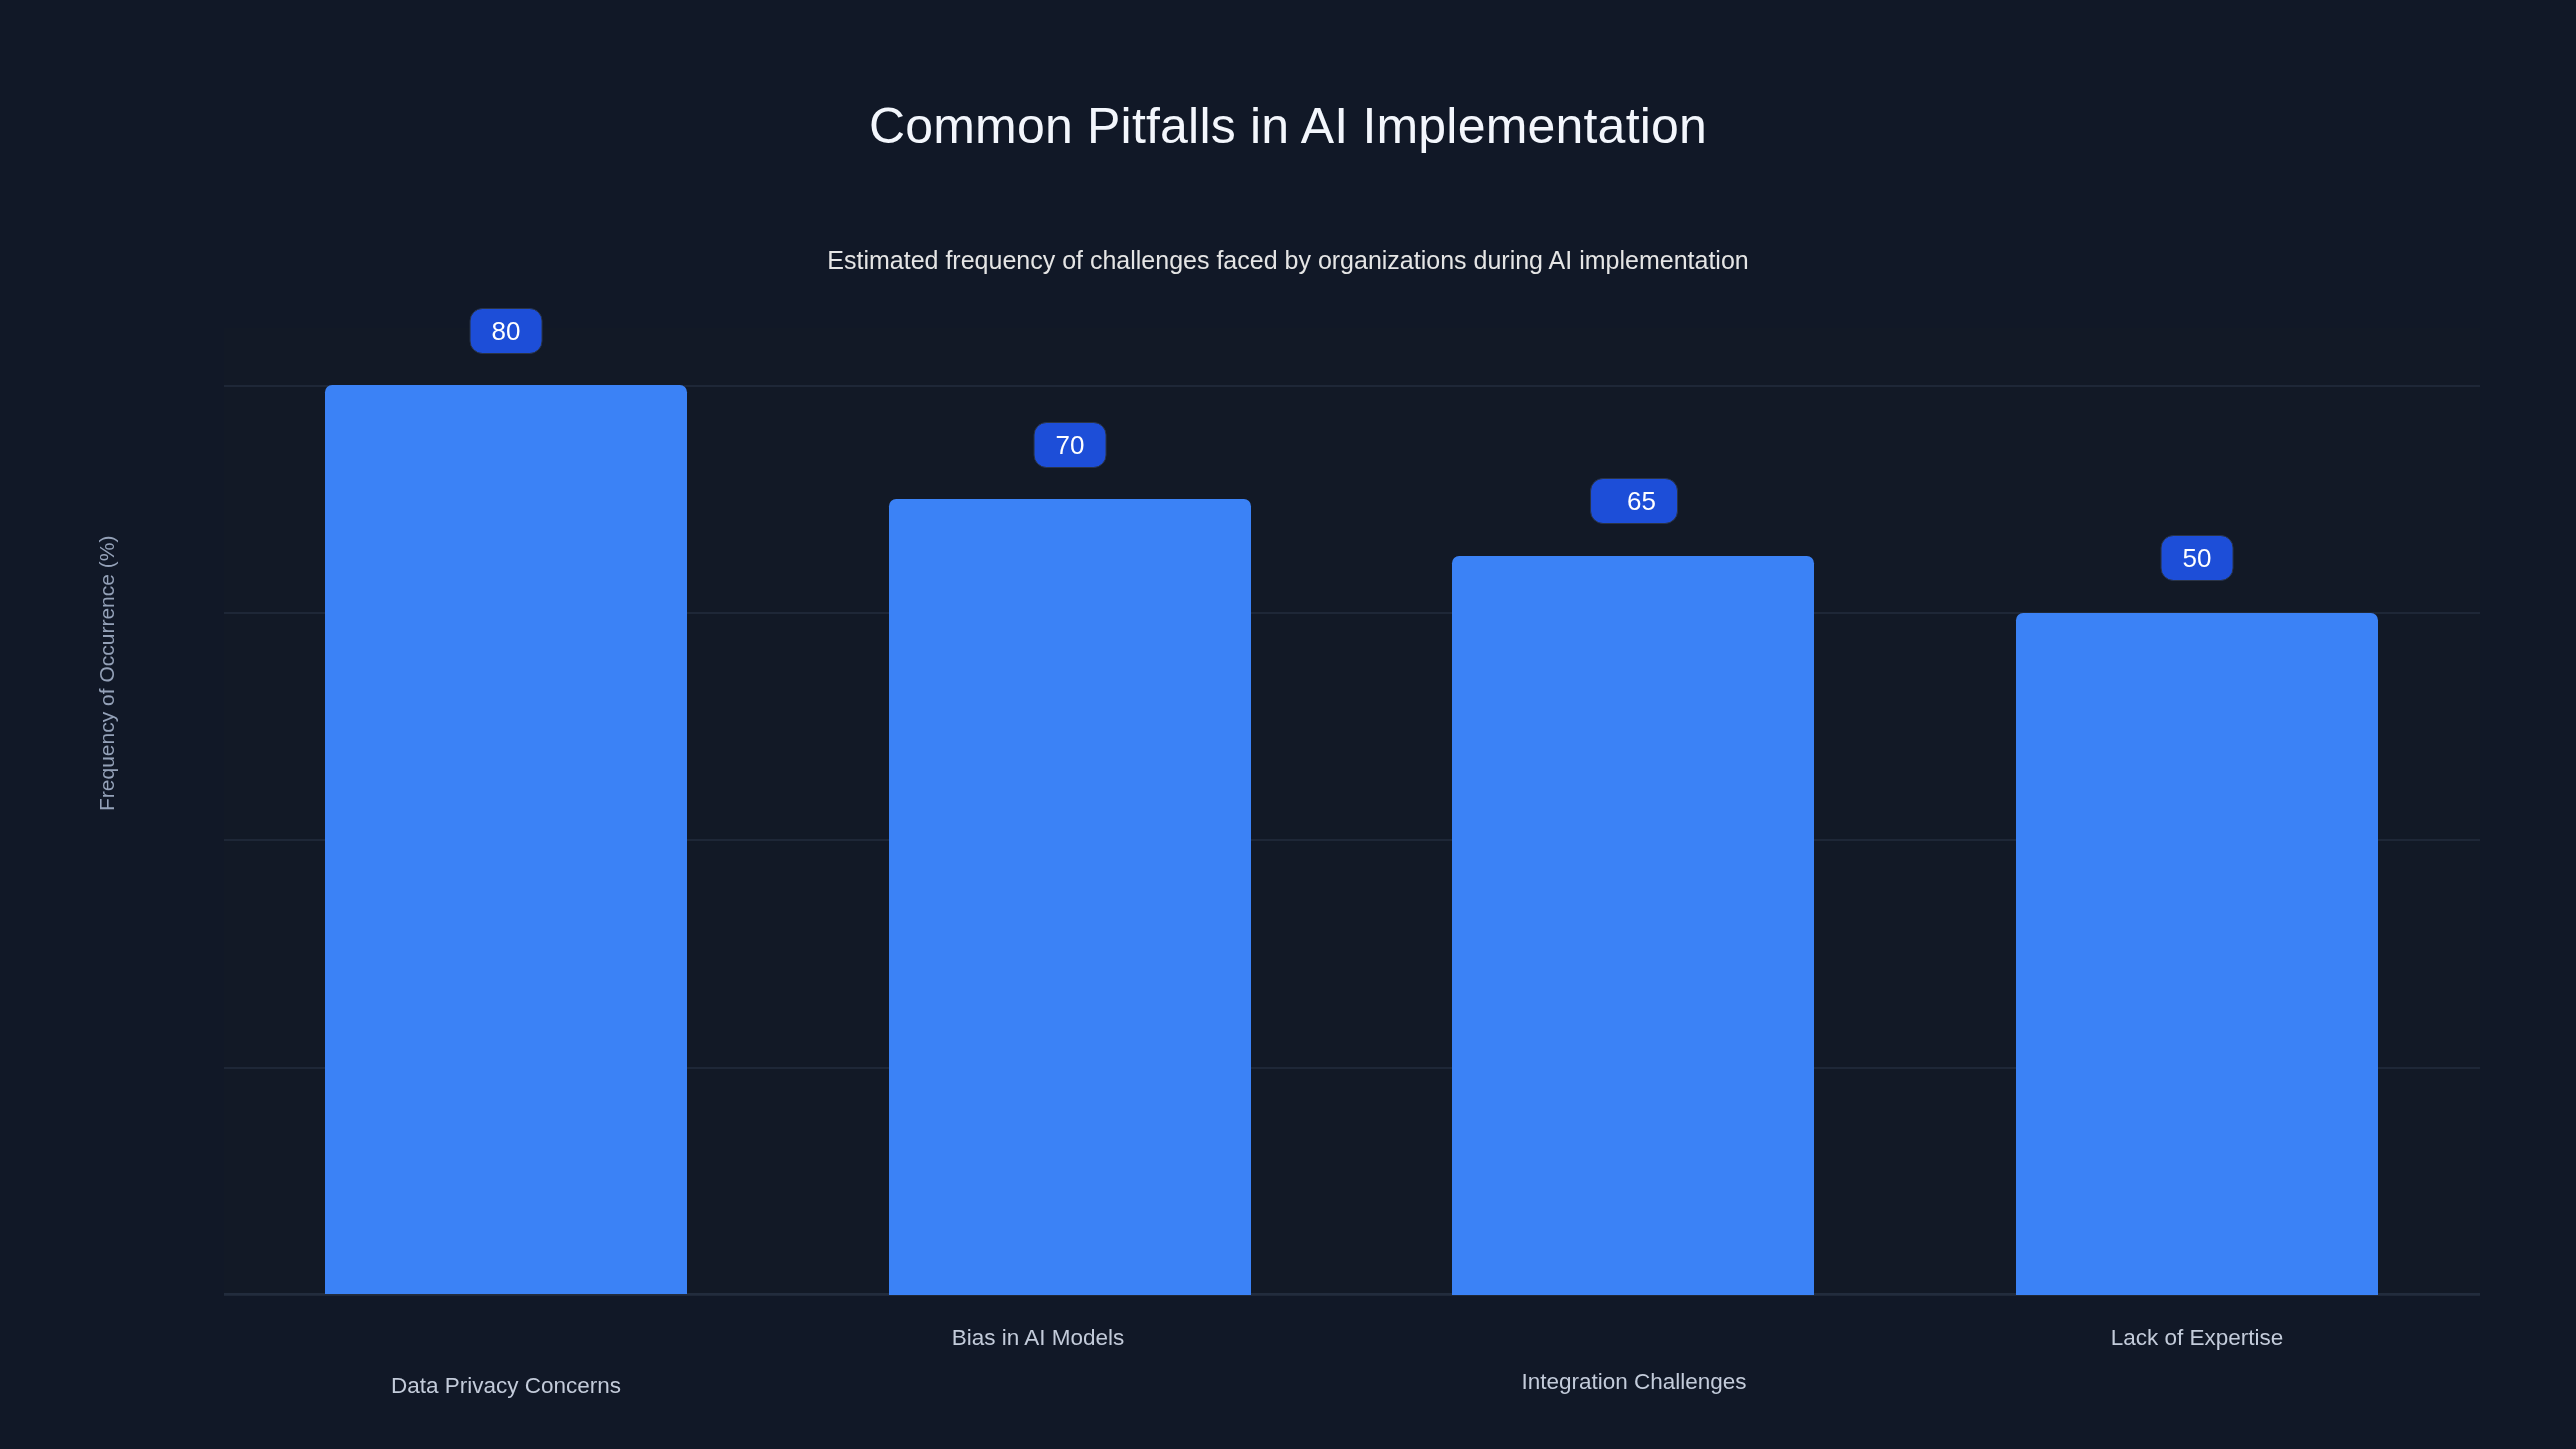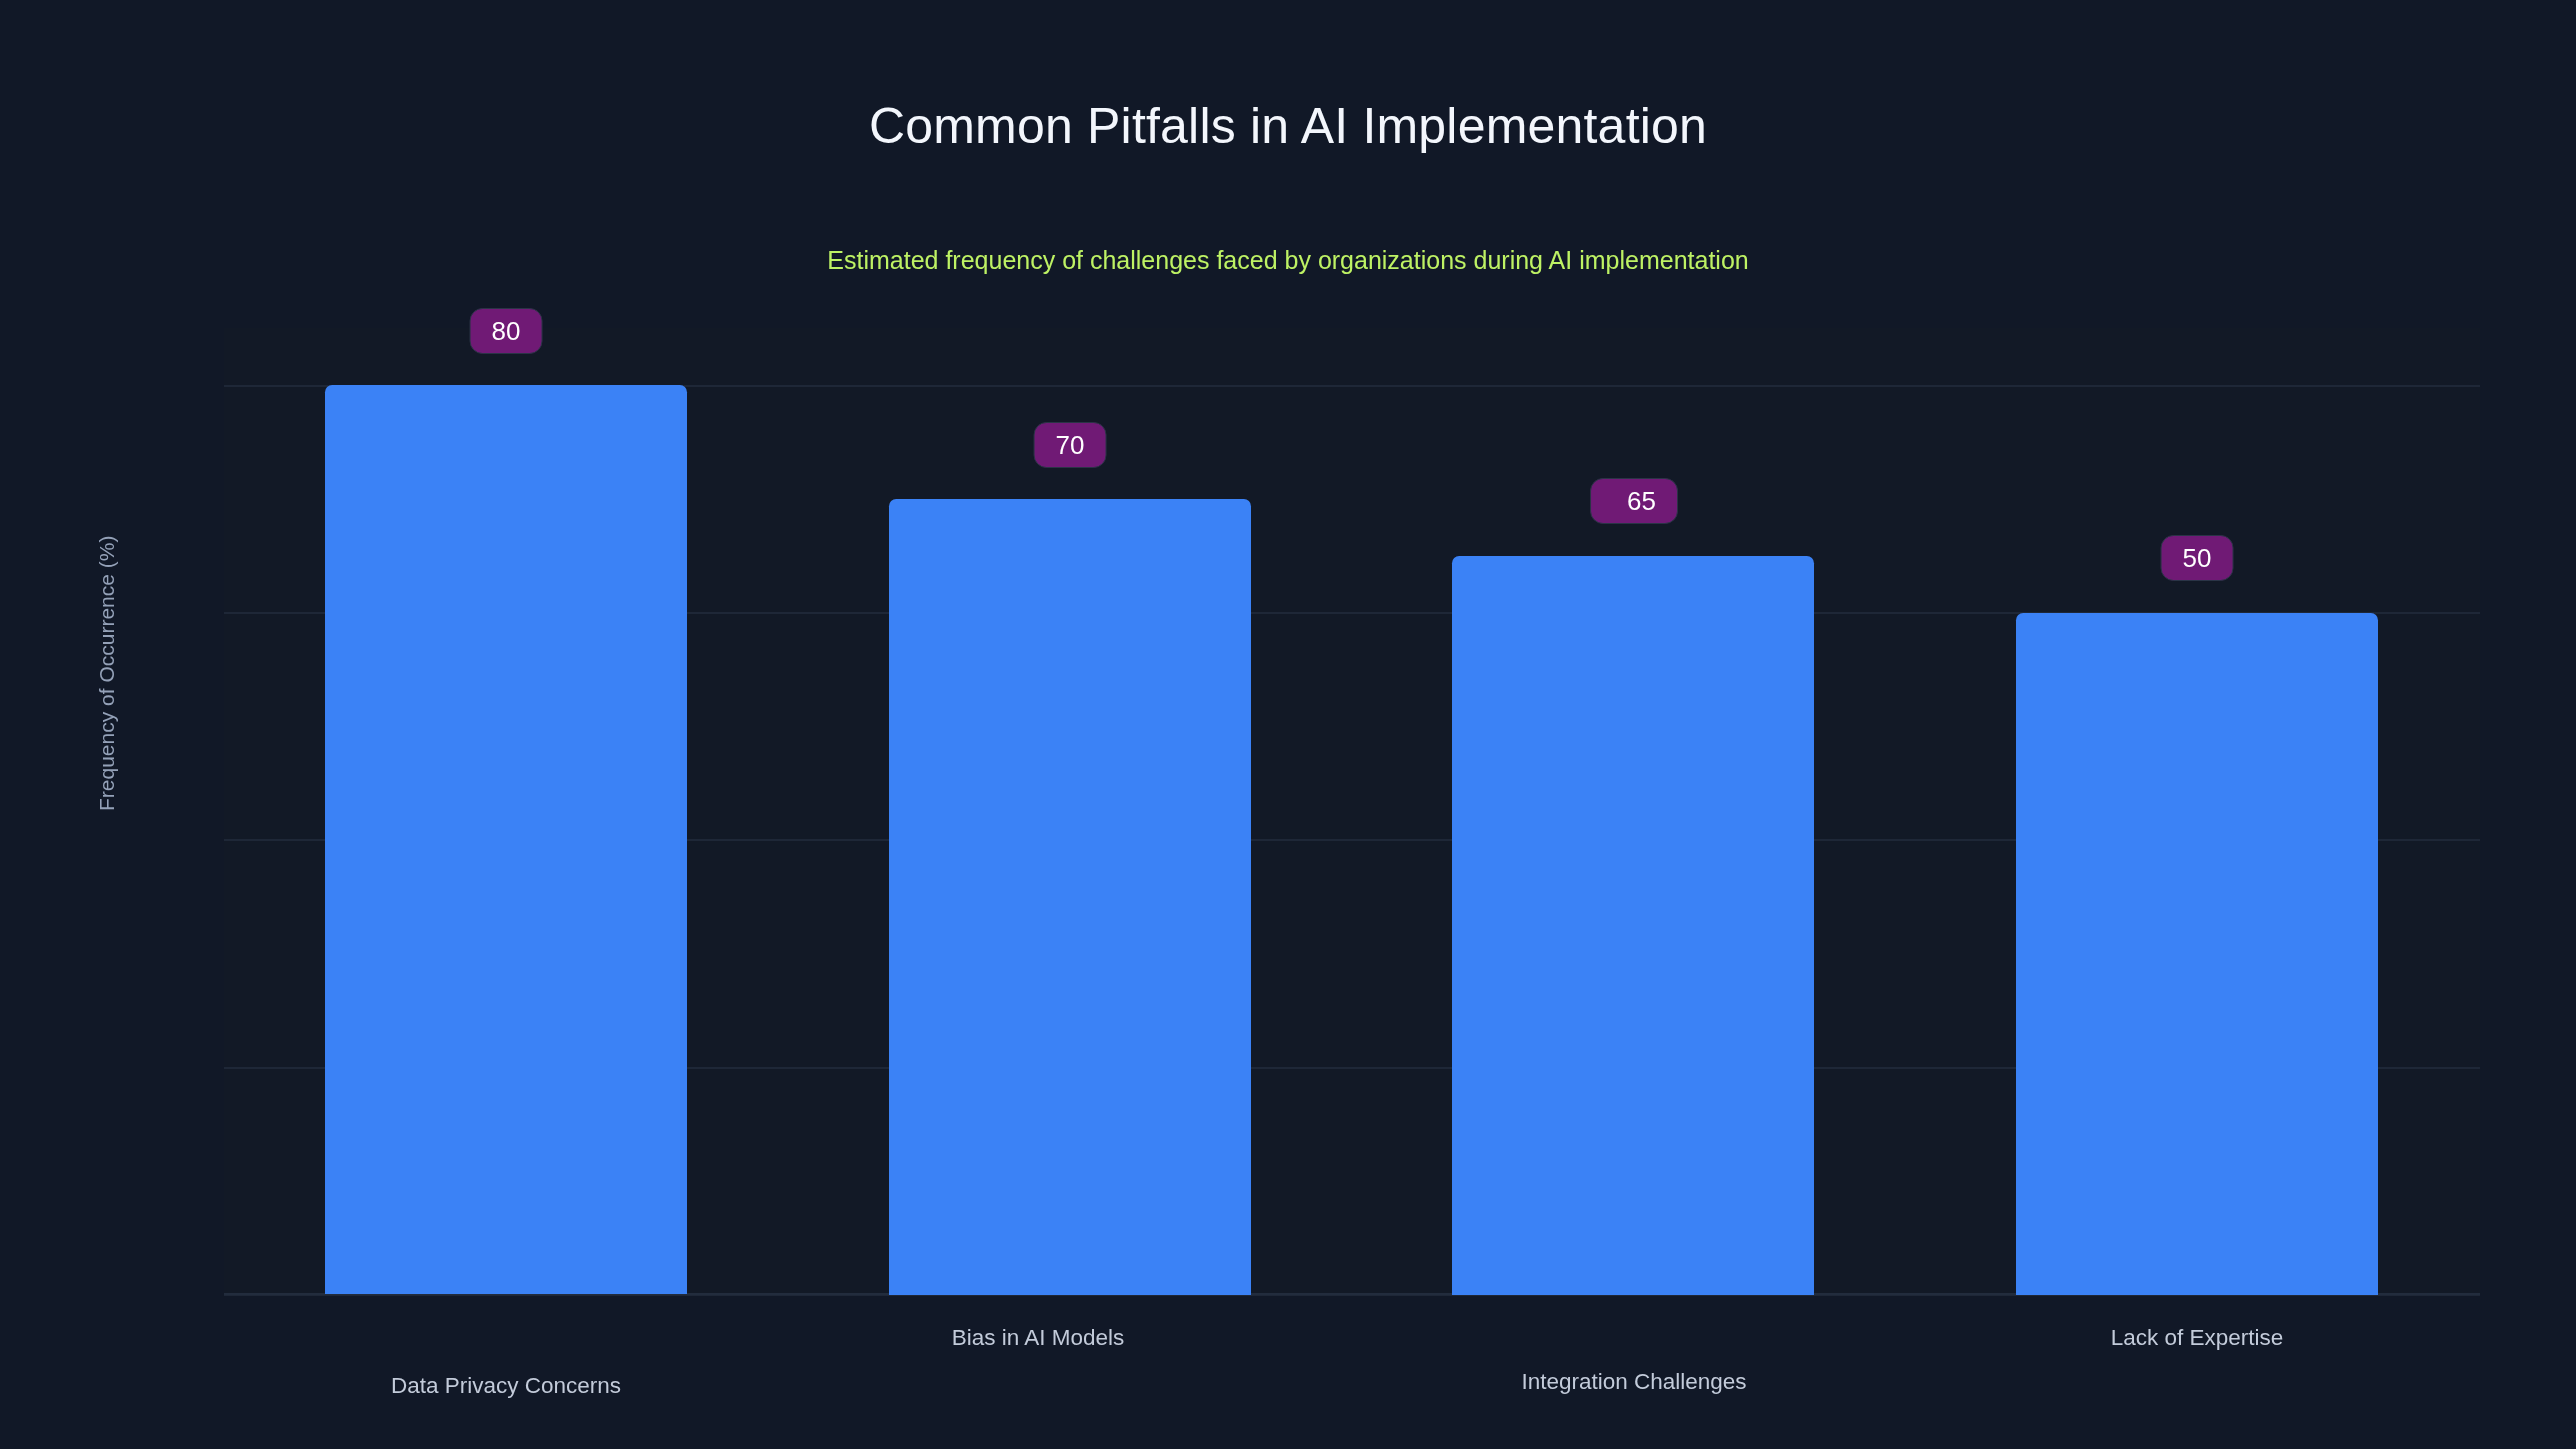--- a/index.html
+++ b/index.html
@@ -14,21 +14,21 @@
   
   .chart-title {
     position:absolute; left:0; top:97px; width:2576px;
     text-align:center;
     font-size:50px; font-weight:400; color:#F3F6FC;
     letter-spacing:0.2px;
   }
   .chart-subtitle {
     position:absolute; left:0; top:246px; width:2576px;
     text-align:center;
-    font-size:25px; font-weight:400; color:#bef264;
+    font-size:25px; font-weight:400; color:#e5e5e5;
   }
 
   
   .plot {
     position:absolute;
     left:224px; top:328px;
     width:2256px; height:966px;
     background:#121926;
   }
   .gridline {
@@ -53,21 +53,21 @@
   .bar {
     position:absolute;
     background:#3B82F6;
     border-radius:7.2px 7.2px 0 0;
   }
 
   
   .value-badge {
     position:absolute;
     transform:translateX(-50%);
-    background:#701a75;
+    background:#1d4ed8;
     border:1.6px solid #2A3446;
     border-radius:13px;
     padding:8.9px 21px;
     font-size:26px; color:#FFFFFF;
     line-height:1;
   }
 
   
   .xlabel {
     position:absolute;

